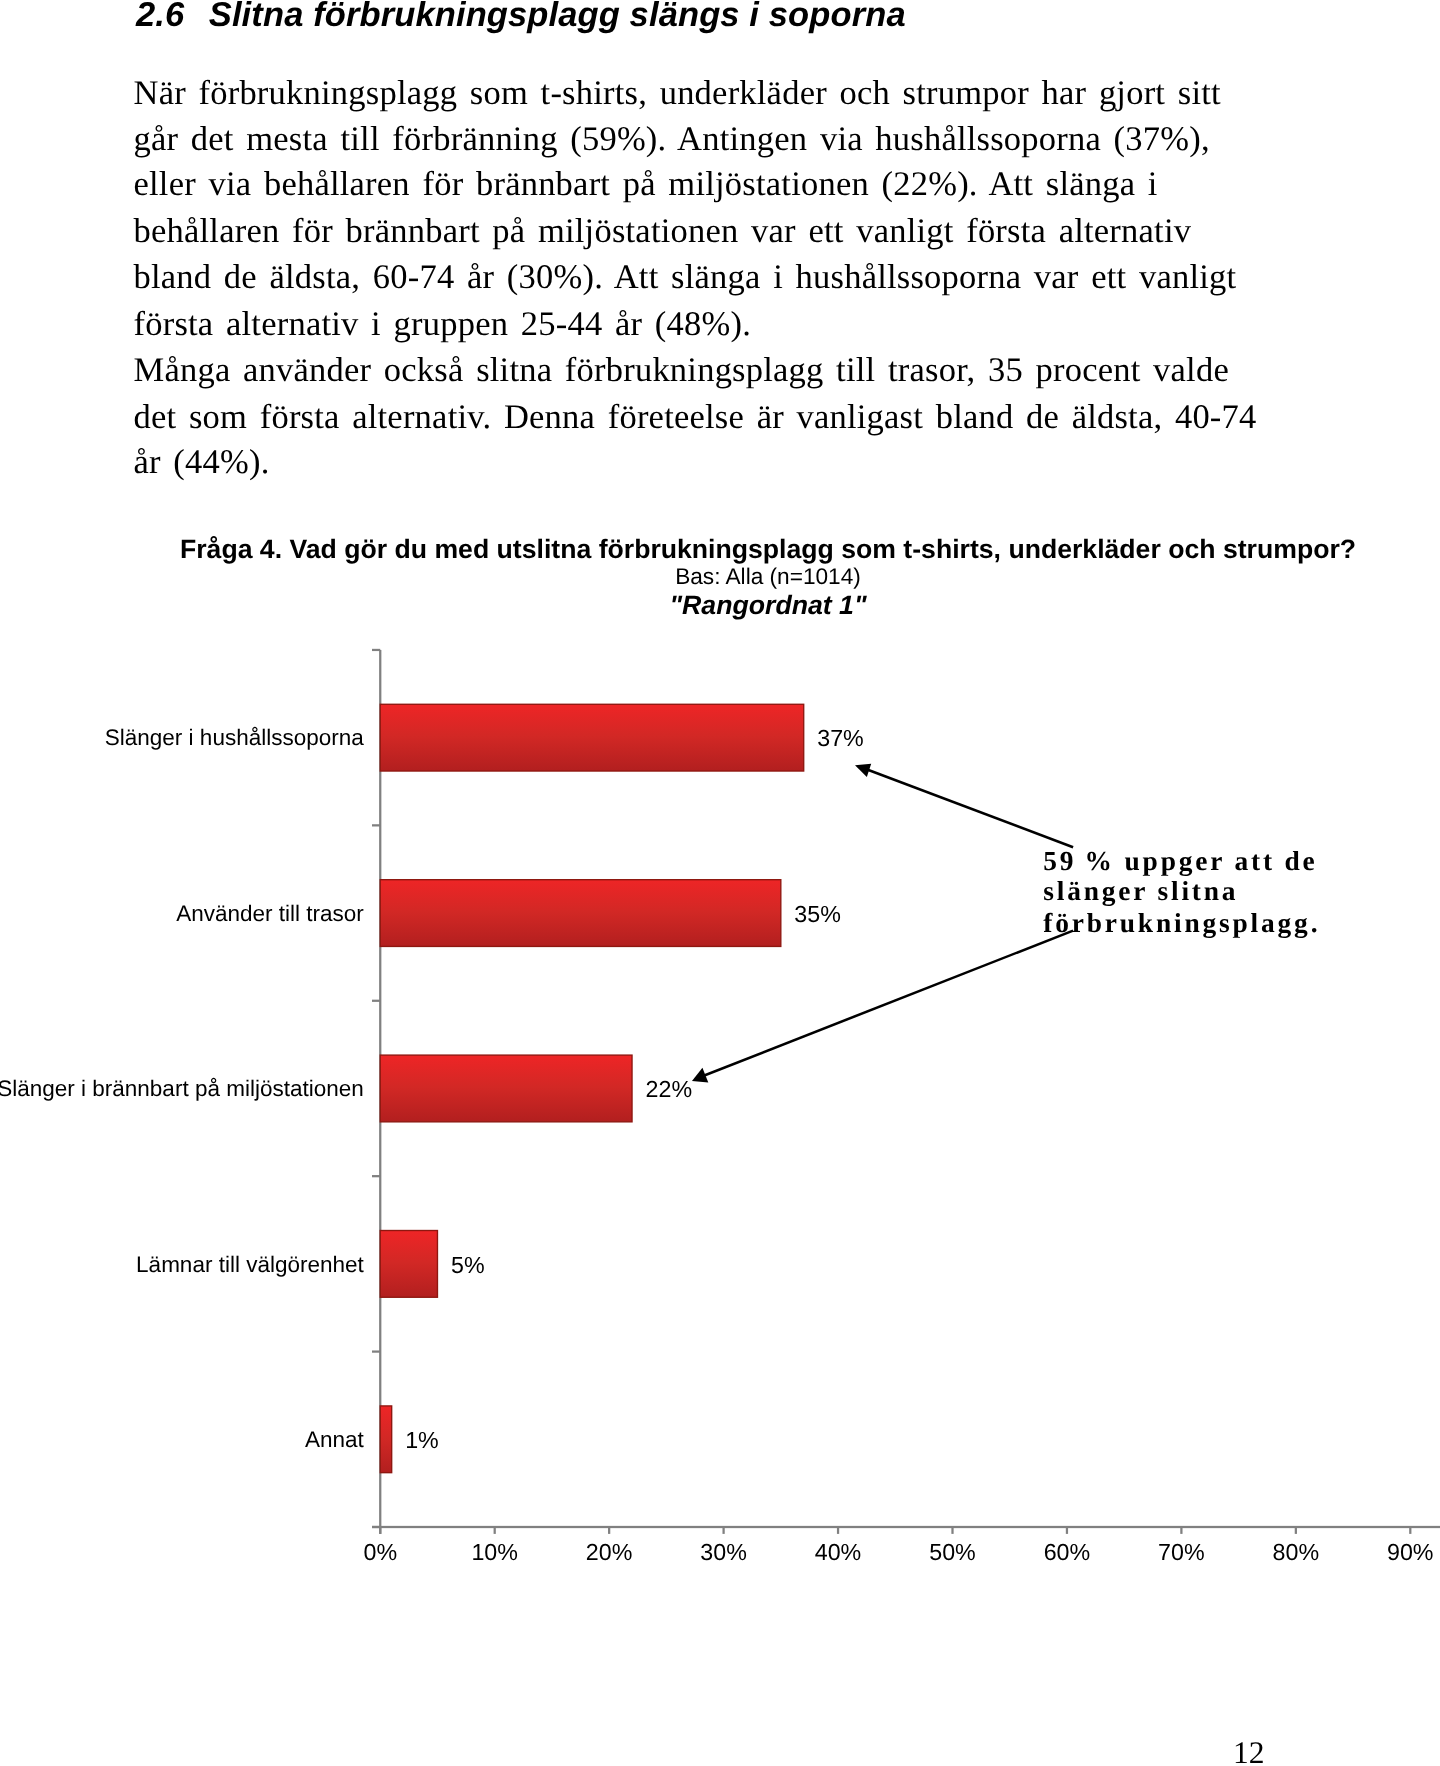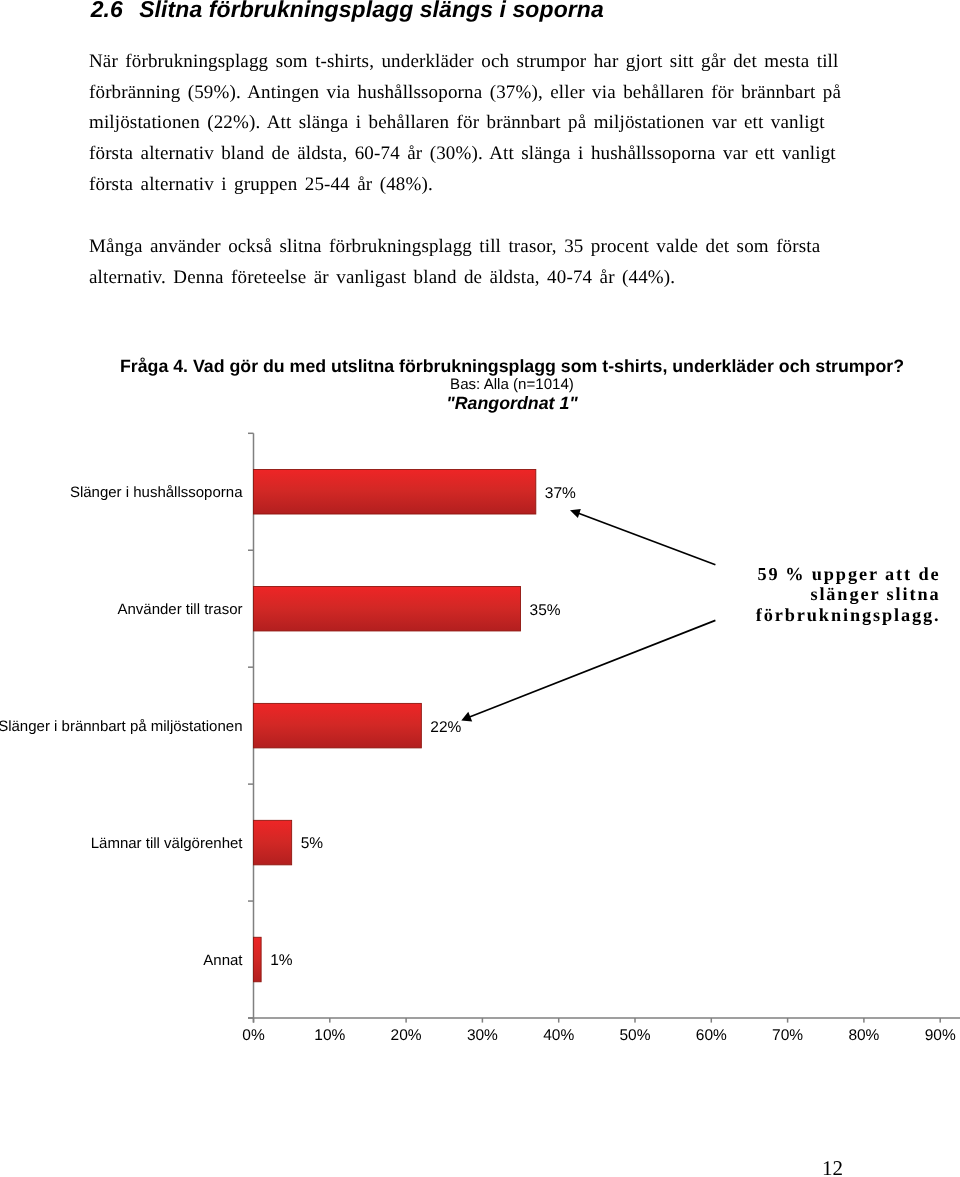--- a/index.html
+++ b/index.html
@@ -1,32 +1,32 @@
 <!DOCTYPE html>
 <html><head>
 <meta charset="utf-8">
 <style>
   html,body{margin:0;padding:0;}
   body{width:960px;height:1177px;background:#ffffff;font-family:"Liberation Serif",serif;-webkit-font-smoothing:antialiased;text-rendering:geometricPrecision;}
   .page{position:relative;width:960px;height:1177px;overflow:hidden;transform:translateZ(0);}
   .heading{position:absolute;left:90.7px;top:-4px;font-family:"Liberation Sans",sans-serif;font-weight:bold;font-style:italic;font-size:23px;letter-spacing:0.08px;white-space:nowrap;color:#000;}
   .heading .num{display:inline-block;width:48.5px;}
-  .para{position:absolute;left:89px;width:760px;font-size:19px;line-height:30.7px;letter-spacing:0.15px;word-spacing:2.5px;color:#000;text-align:left;}
+  .para{position:absolute;left:89px;width:760px;font-size:23px;line-height:30.7px;letter-spacing:0.15px;word-spacing:2.5px;color:#000;text-align:left;}
   #para1{top:47px;}
   #para2{top:232px;}
   .pagenum{position:absolute;left:822px;top:1156px;font-size:21px;color:#000;}
   .chart-title{position:absolute;left:32px;top:355.5px;width:960px;text-align:center;font-family:"Liberation Sans",sans-serif;}
   .ct-q{display:block;font-weight:bold;font-size:17.75px;line-height:20px;color:#000;}
   .ct-bas{display:block;font-size:15.1px;line-height:17px;color:#000;}
   .ct-rang{display:block;font-weight:bold;font-style:italic;font-size:17.8px;line-height:20px;color:#000;}
   .chart-svg{position:absolute;left:0;top:0;}
   .cat-label{font-family:"Liberation Sans",sans-serif;font-size:15px;fill:#000;text-anchor:end;}
   .val-label{font-family:"Liberation Sans",sans-serif;font-size:15.5px;fill:#000;text-anchor:start;}
   .tick-label{font-family:"Liberation Sans",sans-serif;font-size:15.5px;fill:#000;text-anchor:middle;}
-  .callout{position:absolute;left:695.5px;top:563.5px;width:245px;font-family:"Liberation Serif",serif;font-weight:bold;font-size:18.3px;line-height:20.85px;letter-spacing:1.88px;text-align:right;color:#000;}
+  .callout{position:absolute;left:695.5px;top:563.5px;width:245px;font-family:"Liberation Serif",serif;font-weight:bold;font-size:18.3px;line-height:20.85px;letter-spacing:1.88px;text-align:left;color:#000;}
 </style>
 </head>
 <body>
 
 <div class="page">
   <div class="heading">
     <span class="num">2.6</span><span>Slitna förbrukningsplagg slängs i soporna</span>
   </div>
   <div class="para" id="para1">När förbrukningsplagg som t-shirts, underkläder och strumpor har gjort sitt går det mesta till förbränning (59%). Antingen via hushållssoporna (37%), eller via behållaren för brännbart på miljöstationen (22%). Att slänga i behållaren för brännbart på miljöstationen var ett vanligt första alternativ bland de äldsta, 60-74 år (30%). Att slänga i hushållssoporna var ett vanligt första alternativ i gruppen 25-44 år (48%).</div>
   <div class="para" id="para2">Många använder också slitna förbrukningsplagg till trasor, 35 procent valde det som första alternativ. Denna företeelse är vanligast bland de äldsta, 40-74 år (44%).</div>

